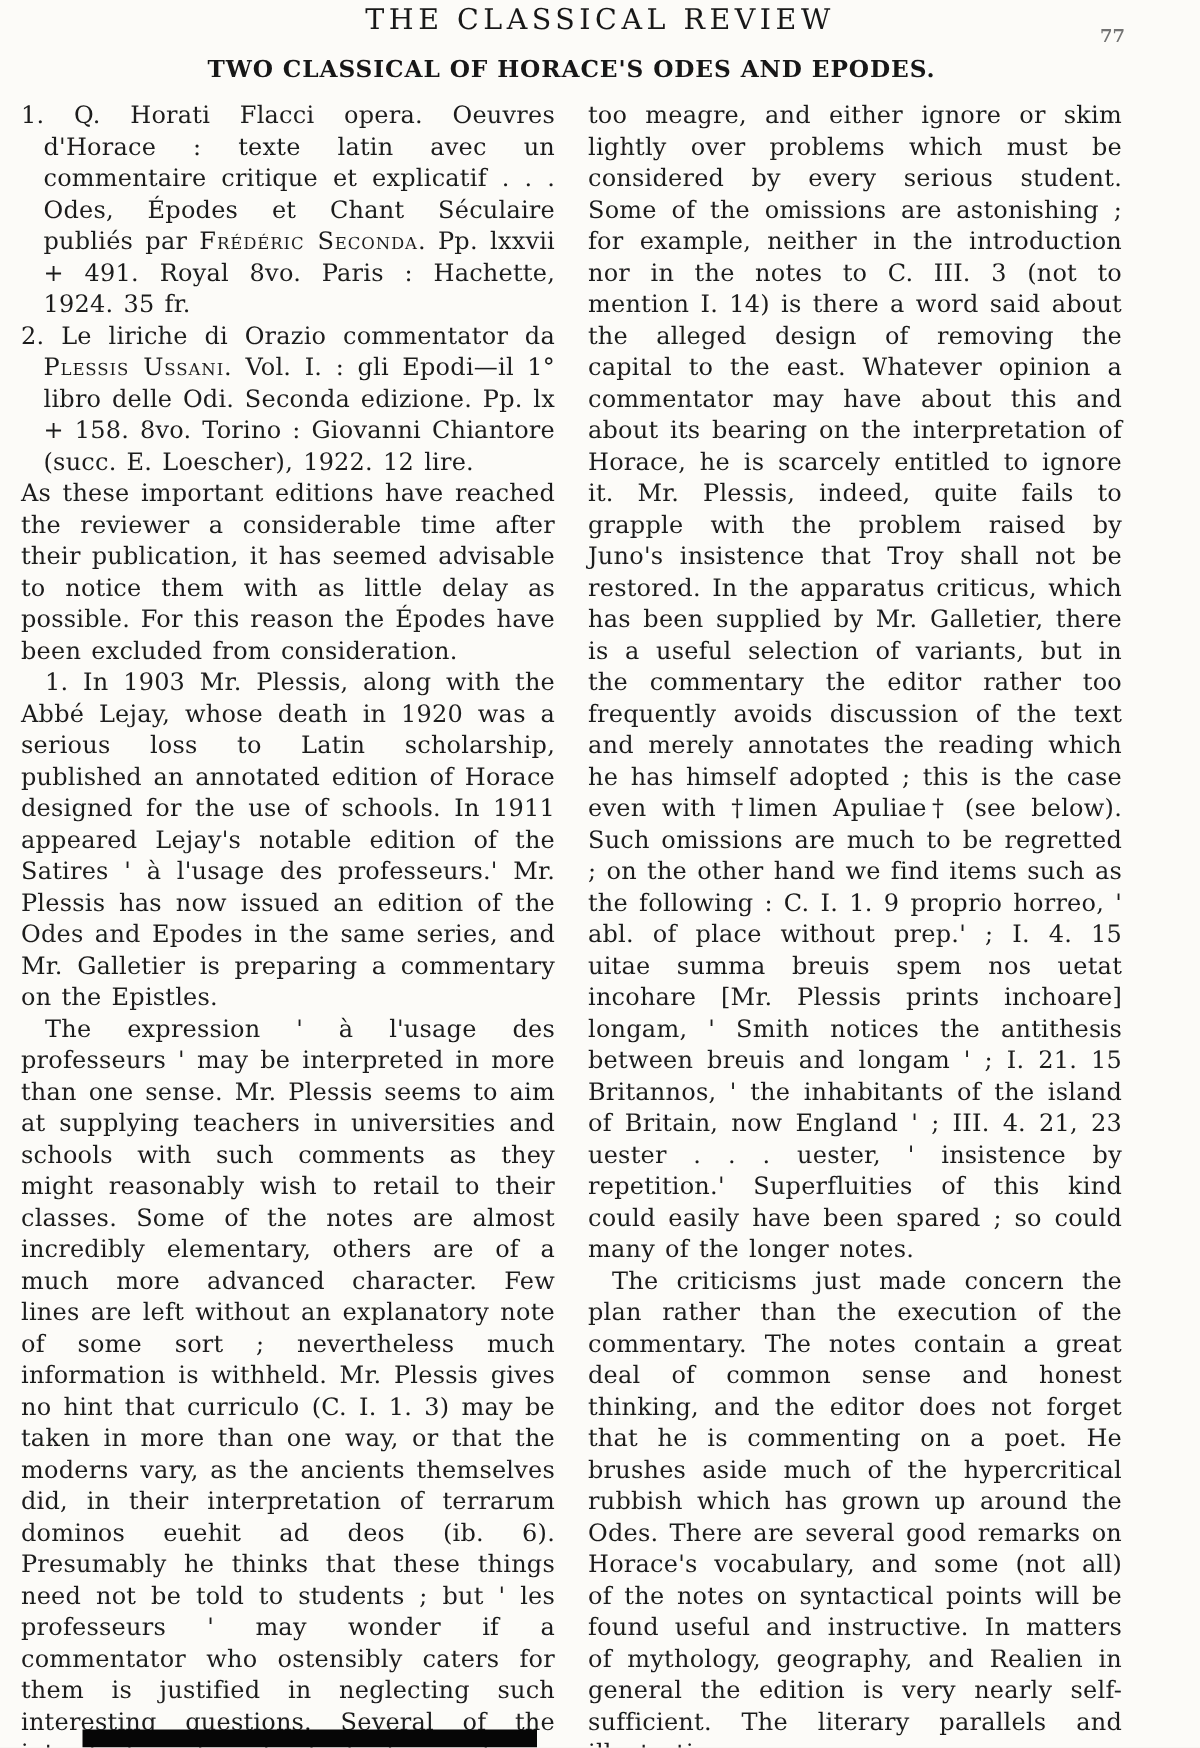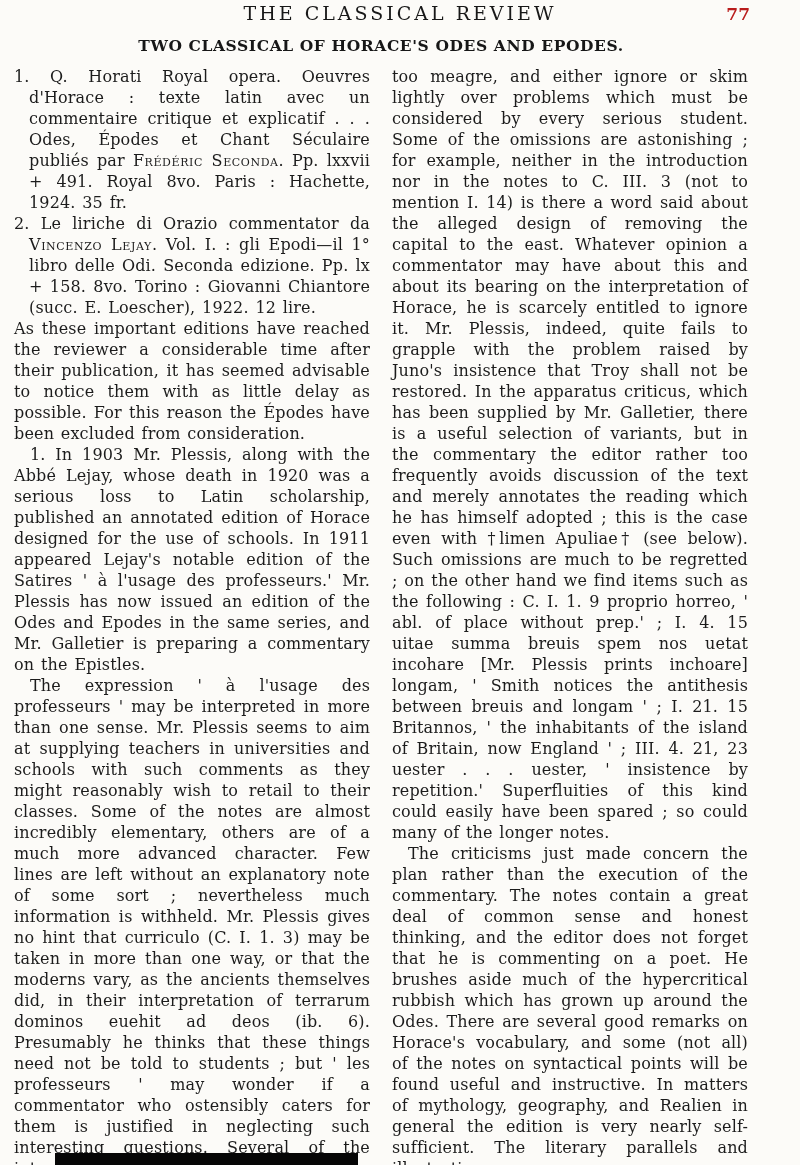--- a/index.html
+++ b/index.html
@@ -15,22 +15,22 @@
     color: #1b1b1b;
     overflow: hidden;
   }
   .journal-title {
     position: absolute; top: 2px; left: 0; width: 100%;
     text-align: center;
     font-size: 19px; letter-spacing: 3px;
     color: #181818;
   }
   .page-number {
-    position: absolute; top: 4px; right: 50px;
-    font-size: 17px; font-weight: bold; color: #b91c1c;
+    position: absolute; top: 17px; right: 50px;
+    font-size: 12px; font-weight: bold; color: #737373;
   }
   .article-title {
     position: absolute; top: 36px; left: 14px; width: 734px;
     margin: 0;
     text-align: center;
     font-size: 15.5px; font-weight: bold; letter-spacing: 0.6px;
     color: #171717;
   }
   .columns {
     position: absolute; top: 66px; left: 14px; width: 734px;
@@ -61,22 +61,22 @@
 <body>
 
 <div class="page">
   <div class="journal-title">THE CLASSICAL REVIEW</div>
   <div class="page-number">77</div>
 
   <h1 class="article-title"><span>TWO CLASSICAL OF HORACE'S </span><span class="it">ODES</span><span> AND </span><span class="it">EPODES</span><span>.</span></h1>
 
   <main class="columns">
     <section class="column">
-        <p class="para hang"><span>1. </span><span class="it">Q. Horati Royal opera.</span><span>  Oeuvres d'Horace : texte latin avec un commentaire critique et explicatif . . . Odes, Épodes et Chant Séculaire publiés par </span><span class="sc">Frédéric Seconda</span><span>. Pp. lxxvii + 491.  Royal 8vo.  Paris : Hachette, 1924.  35 fr.</span></p>
-        <p class="para hang"><span>2. </span><span class="it">Le liriche di Orazio commentator da</span><span> </span><span class="sc">Vincenzo Lejay</span><span>.  Vol. I. : gli Epodi—il 1° libro delle Odi.  Seconda edizione.  Pp. lx + 158.  8vo.  Torino : Giovanni Chiantore (succ. E. Loescher), 1922.  12 lire.</span></p>
+        <p class="para hang"><span>1. </span><span class="it">Q. Horati Flacci opera.</span><span>  Oeuvres d'Horace : texte latin avec un commentaire critique et explicatif . . . Odes, Épodes et Chant Séculaire publiés par </span><span class="sc">Frédéric Seconda</span><span>. Pp. lxxvii + 491.  Royal 8vo.  Paris : Hachette, 1924.  35 fr.</span></p>
+        <p class="para hang"><span>2. </span><span class="it">Le liriche di Orazio commentator da</span><span> </span><span class="sc">Plessis Ussani</span><span>.  Vol. I. : gli Epodi—il 1° libro delle Odi.  Seconda edizione.  Pp. lx + 158.  8vo.  Torino : Giovanni Chiantore (succ. E. Loescher), 1922.  12 lire.</span></p>
         <p class="para flush"><span>As these important editions have reached the reviewer a considerable time after their publication, it has seemed advisable to notice them with as little delay as possible.  For this reason the </span><span class="it">Épodes</span><span> have been excluded from consideration.</span></p>
         <p class="para indent"><span>1. In 1903 Mr. Plessis, along with the Abbé Lejay, whose death in 1920 was a serious loss to Latin scholarship, published an annotated edition of Horace designed for the use of schools.  In 1911 appeared Lejay's notable edition of the </span><span class="it">Satires</span><span> ' à l'usage des professeurs.'  Mr. Plessis has now issued an edition of the </span><span class="it">Odes</span><span> and </span><span class="it">Epodes</span><span> in the same series, and Mr. Galletier is preparing a commentary on the </span><span class="it">Epistles</span><span>.</span></p>
         <p class="para indent"><span>The expression ' à l'usage des professeurs ' may be interpreted in more than one sense.  Mr. Plessis seems to aim at supplying teachers in universities and schools with such comments as they might reasonably wish to retail to their classes.  Some of the notes are almost incredibly elementary, others are of a much more advanced character.  Few lines are left without an explanatory note of some sort ; nevertheless much information is withheld.  Mr. Plessis gives no hint that </span><span class="it">curriculo</span><span> (C. I. 1. 3) may be taken in more than one way, or that the moderns vary, as the ancients themselves did, in their interpretation of </span><span class="it">terrarum dominos euehit ad deos</span><span> (</span><span class="it">ib.</span><span> 6).  Presumably he thinks that these things need not be told to students ; but ' les professeurs ' may wonder if a commentator who ostensibly caters for them is justified in neglecting such interesting questions.  Several of the introductions to individual odes are far</span></p>
       </section>
     <section class="column">
         <p class="para flush"><span>too meagre, and either ignore or skim lightly over problems which must be considered by every serious student.  Some of the omissions are astonishing ; for example, neither in the introduction nor in the notes to C. III. 3 (not to mention I. 14) is there a word said about the alleged design of removing the capital to the east.  Whatever opinion a commentator may have about this and about its bearing on the interpretation of Horace, he is scarcely entitled to ignore it.  Mr. Plessis, indeed, quite fails to grapple with the problem raised by Juno's insistence that Troy shall not be restored.  In the </span><span class="it">apparatus criticus</span><span>, which has been supplied by Mr. Galletier, there is a useful selection of variants, but in the commentary the editor rather too frequently avoids discussion of the text and merely annotates the reading which he has himself adopted ; this is the case even with †</span><span class="it">limen Apuliae</span><span>† (see below).  Such omissions are much to be regretted ; on the other hand we find items such as the following : C. I. 1. 9 </span><span class="it">proprio horreo</span><span>, ' abl. of place without prep.' ; I. 4. 15 </span><span class="it">uitae summa breuis spem nos uetat incohare</span><span> [Mr. Plessis prints </span><span class="it">inchoare</span><span>] </span><span class="it">longam</span><span>, ' Smith notices the antithesis between </span><span class="it">breuis</span><span> and </span><span class="it">longam</span><span> ' ; I. 21. 15 </span><span class="it">Britannos</span><span>, ' the inhabitants of the island of Britain, now England ' ; III. 4. 21, 23 </span><span class="it">uester . . . uester</span><span>, ' insistence by repetition.'  Superfluities of this kind could easily have been spared ; so could many of the longer notes.</span></p>
         <p class="para indent"><span>The criticisms just made concern the plan rather than the execution of the commentary.  The notes contain a great deal of common sense and honest thinking, and the editor does not forget that he is commenting on a poet.  He brushes aside much of the hypercritical rubbish which has grown up around the </span><span class="it">Odes</span><span>.  There are several good remarks on Horace's vocabulary, and some (not all) of the notes on syntactical points will be found useful and instructive.  In matters of mythology, geography, and </span><span class="it">Realien</span><span> in general the edition is very nearly self-sufficient.  The literary parallels and illustrations</span></p>
       </section>
   </main>
 

